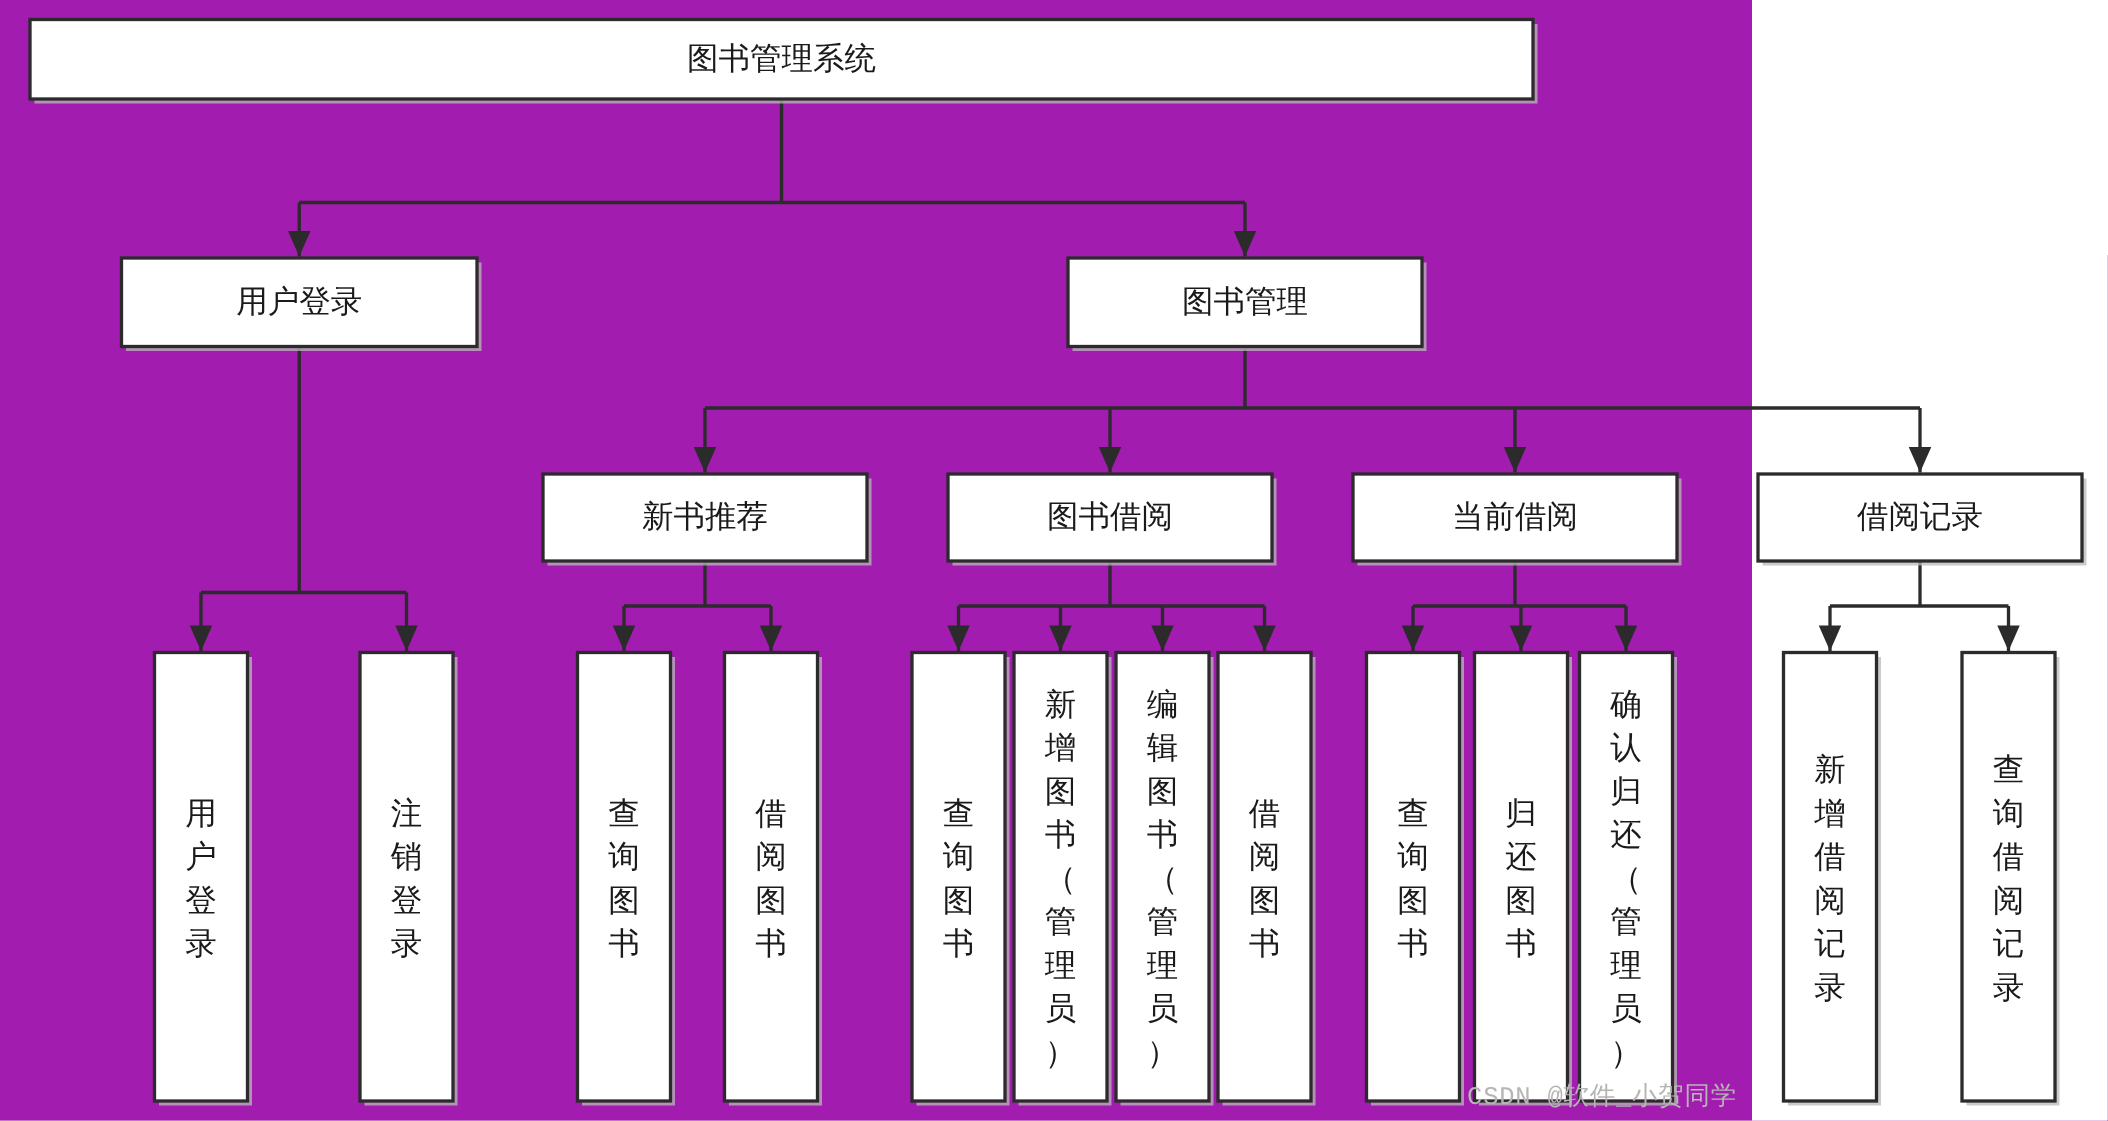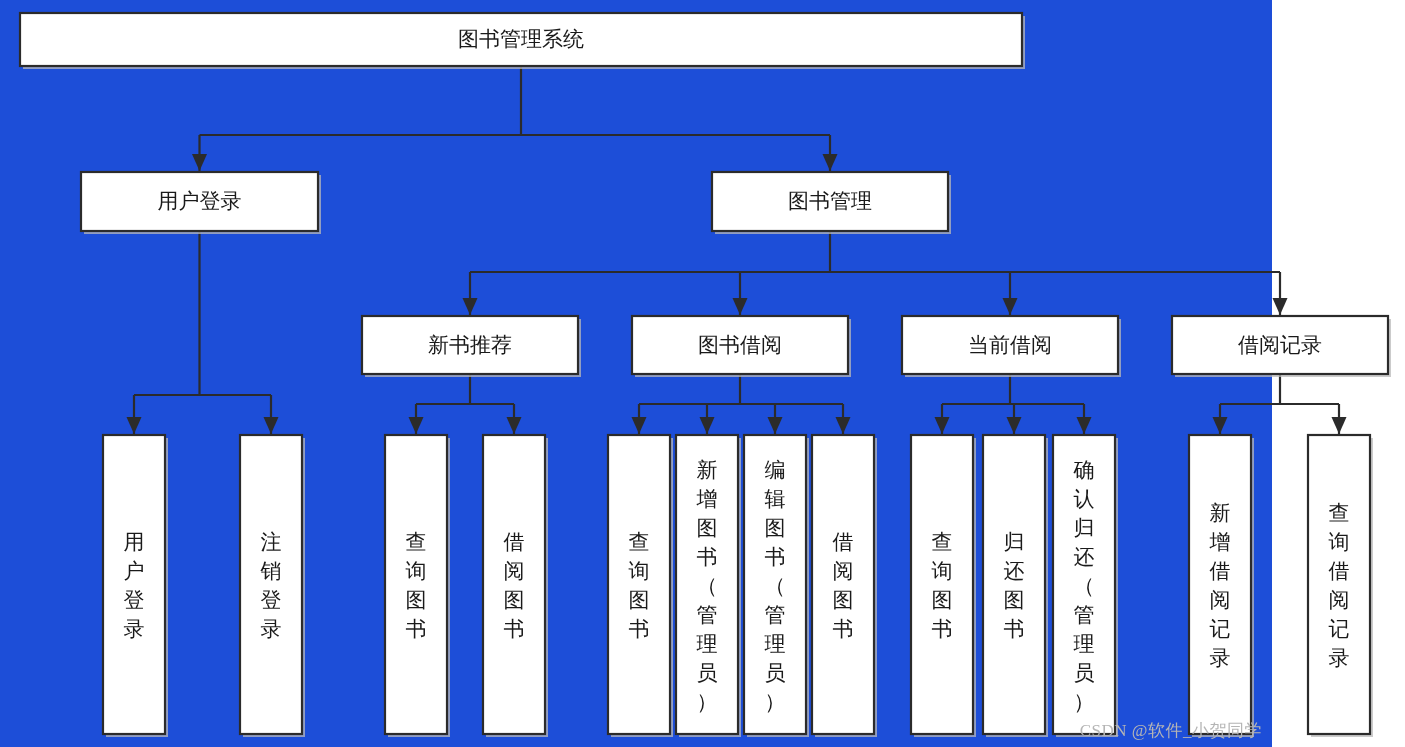--- a/index.html
+++ b/index.html
@@ -8,23 +8,23 @@
     background: #ffffff;
   }
   body {
     width: 1405px;
     height: 747px;
     font-family: "Liberation Sans", "DejaVu Sans", sans-serif;
     overflow: hidden;
   }
   #diagram-root {
     position: relative;
-    width: 1272px;
+    width: 1168px;
     height: 747px;
-    background: #1d4ed8;
+    background: #a21caf;
   }
   svg#chart-svg {
     position: absolute;
     left: 0;
     top: 0;
     width: 1405px;
     height: 747px;
     display: block;
   }
   .node-box {
@@ -55,21 +55,21 @@
   .node-label-v {
     fill: #1a1a1a;
     font-family: "Liberation Sans", "DejaVu Sans", sans-serif;
     font-size: 21px;
     text-anchor: middle;
   }
   .watermark-text {
     position: absolute;
     right: 10px;
     bottom: 5px;
-    font-family: Liberation Serif, serif;
+    font-family: Liberation Mono, monospace;
     font-size: 17px;
     color: #b5b5b5;
     white-space: nowrap;
     letter-spacing: 0.5px;
     user-select: none;
   }
 </style>
 </head>
 <body>
 

